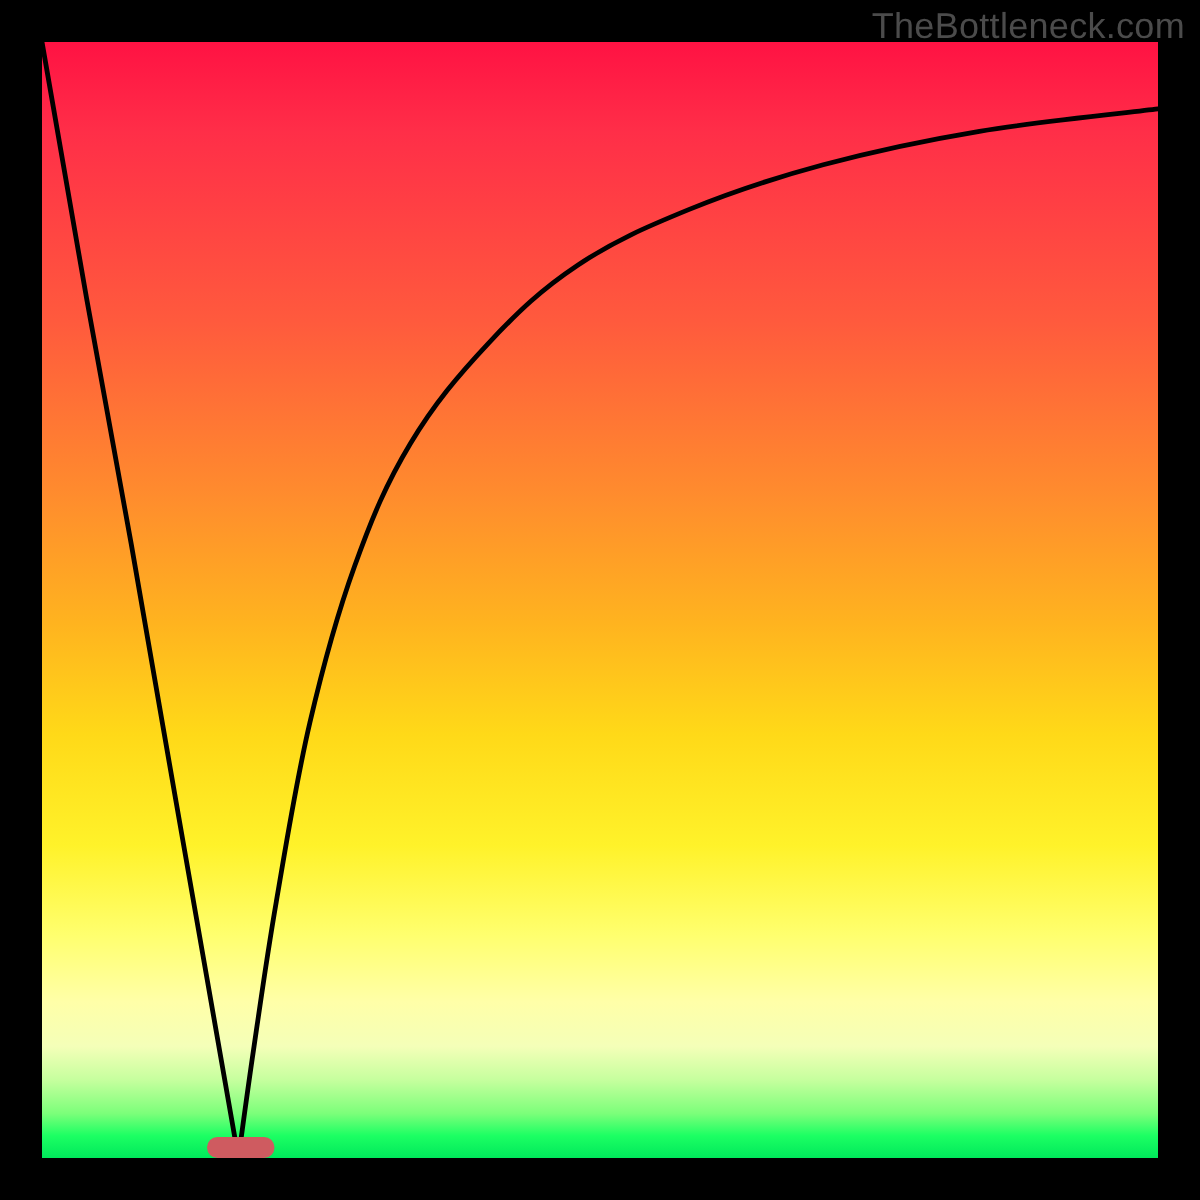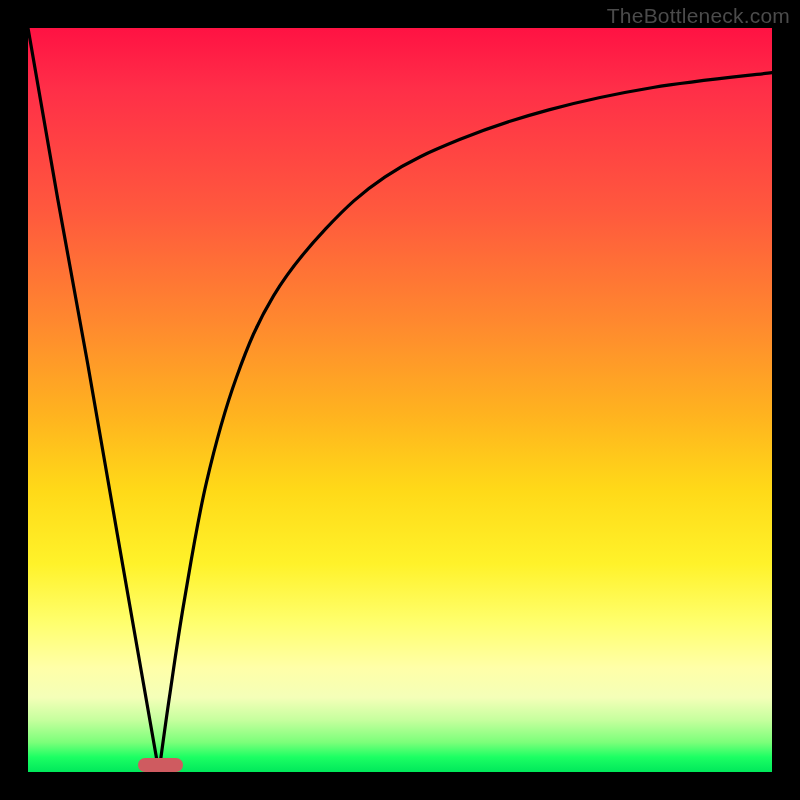--- a/index.html
+++ b/index.html
@@ -40,21 +40,21 @@
       #7cff7a 96%,
       #1cff63 98%,
       #00e85b 100%
     );
   }
   .watermark {
     position: absolute;
     top: 4px;
     right: 10px;
     color: #4b4b4b;
-    font-size: 21px;
+    font-size: 24px;
     font-weight: 500;
     letter-spacing: 0.2px;
     user-select: none;
   }
   svg.curve {
     position: absolute;
     left: 0;
     top: 0;
     width: 744px;
     height: 744px;

